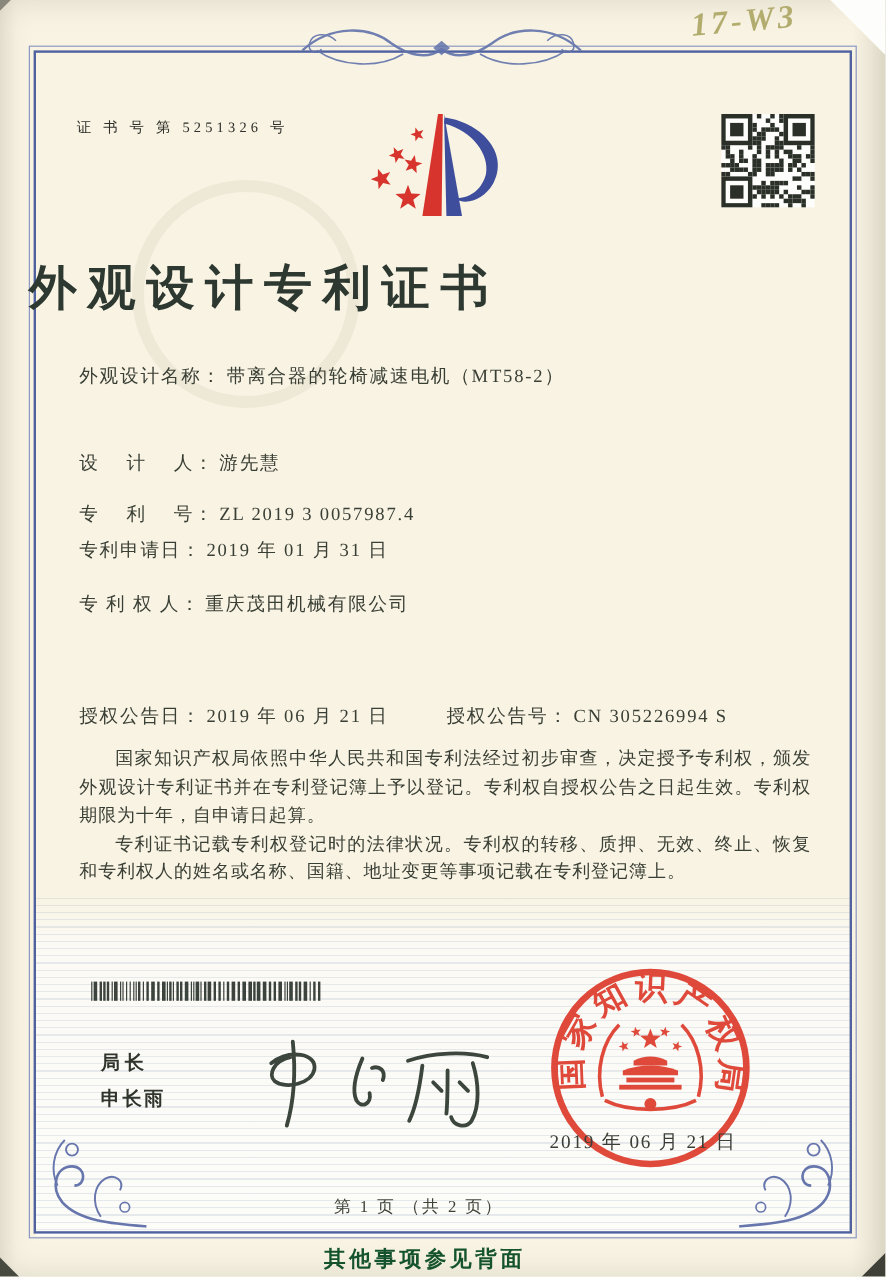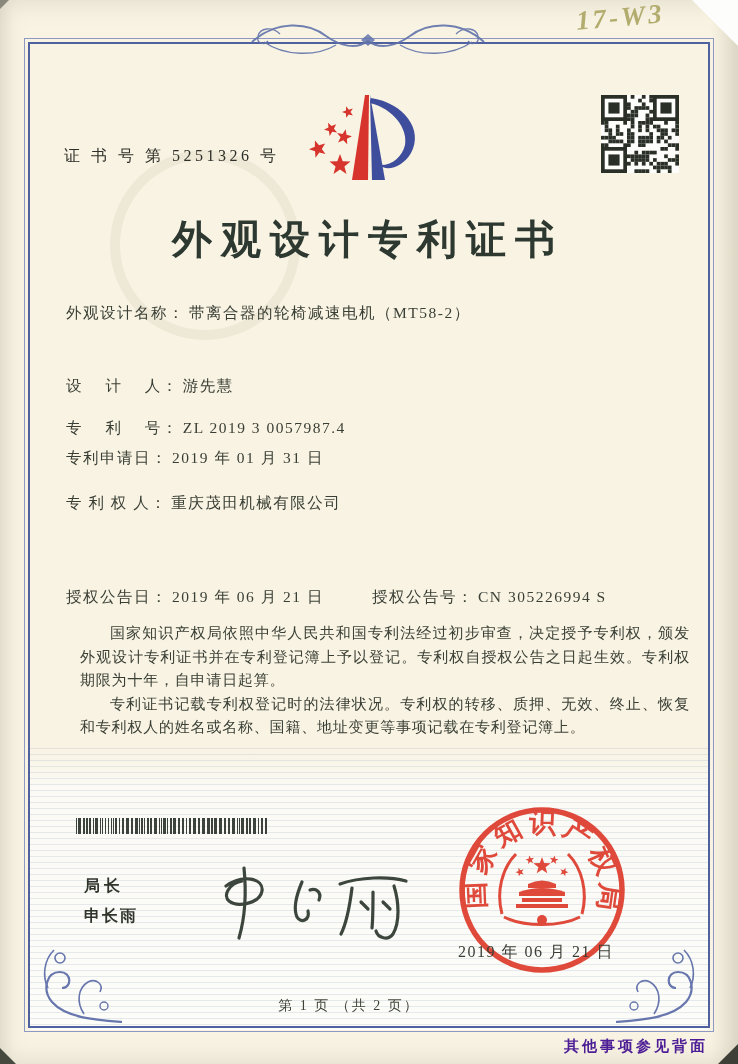--- a/index.html
+++ b/index.html
@@ -26,35 +26,35 @@
   #frame-outer{position:absolute;left:24px;top:38px;width:688px;height:992px;
       border:1px solid #8d99c2;}
   #frame-inner{position:absolute;left:3px;top:3px;right:3px;bottom:3px;
       border:2px solid #50619f;}
   
   #watermark-ring{position:absolute;left:110px;top:150px;width:170px;height:170px;
       border:10px solid rgba(175,165,135,.12);border-radius:50%;}
   
   #handwritten-note{left:576px;top:2px;font-size:27px;font-style:italic;
       color:#b2ac6e;transform:rotate(-5deg);letter-spacing:3px;font-weight:600;}
-  #certificate-no{left:64px;top:98px;font-size:16px;letter-spacing:3.5px;color:#2e2f29;margin-top:48px;}
-  #doc-title{left:24px;top:212px;width:688px;text-align:center;font-size:40px;
+  #certificate-no{left:64px;top:98px;font-size:12px;letter-spacing:3.5px;color:#2e2f29;}
+  #doc-title{left:24px;top:212px;width:688px;text-align:left;font-size:40px;
       font-weight:700;letter-spacing:9px;color:#2c3830;}
   .field{left:66px;font-size:15.5px;letter-spacing:1.5px;color:#3a3f35;white-space:nowrap;}
   .field .lab{margin-right:4px;}
-  #body-text{left:80px;top:622px;width:610px;font-size:15px;line-height:23.5px;
+  #body-text{left:66px;top:622px;width:610px;font-size:15px;line-height:23.5px;
       color:#3a3f35;text-align:justify;letter-spacing:.8px;}
   #body-text p{margin:0;text-indent:2em;}
   #signer-title{left:84px;top:876px;font-size:16px;color:#30352c;letter-spacing:4px;font-weight:600;}
   #signer-name{left:84px;top:906px;font-size:16px;color:#30352c;letter-spacing:2px;font-weight:600;}
   #seal-date{left:458px;top:942px;font-size:16px;letter-spacing:1.5px;color:#3b3e36;z-index:7;}
   #page-info{left:24px;top:997px;width:650px;text-align:center;font-size:14px;
       letter-spacing:2px;color:#3e4337;}
-  #back-note{left:0;top:1037px;width:708px;text-align:right;font-size:15px;
-      letter-spacing:3px;color:#4c1d95;font-weight:600;}
+  #back-note{left:0;top:1037px;width:708px;text-align:center;font-size:18px;
+      letter-spacing:3px;color:#14532d;font-weight:600;}
   
   #barcode{left:76px;top:818px;width:198px;height:16px;z-index:5;}
   #barcode span{display:inline-block;height:16px;vertical-align:top;}
   
   #qr-code{left:601px;top:95px;z-index:5;}
   .z5{z-index:5;} .z3{z-index:3;} .z6{z-index:6;}
   svg{display:block;}
 </style>
 </head>
 <body>

